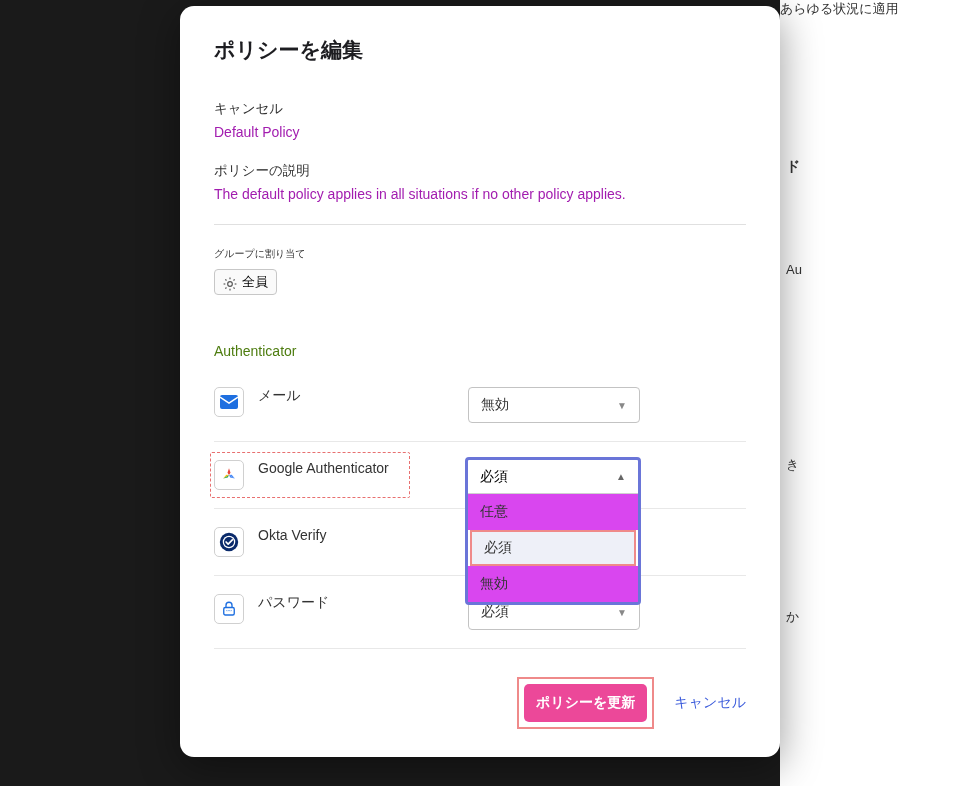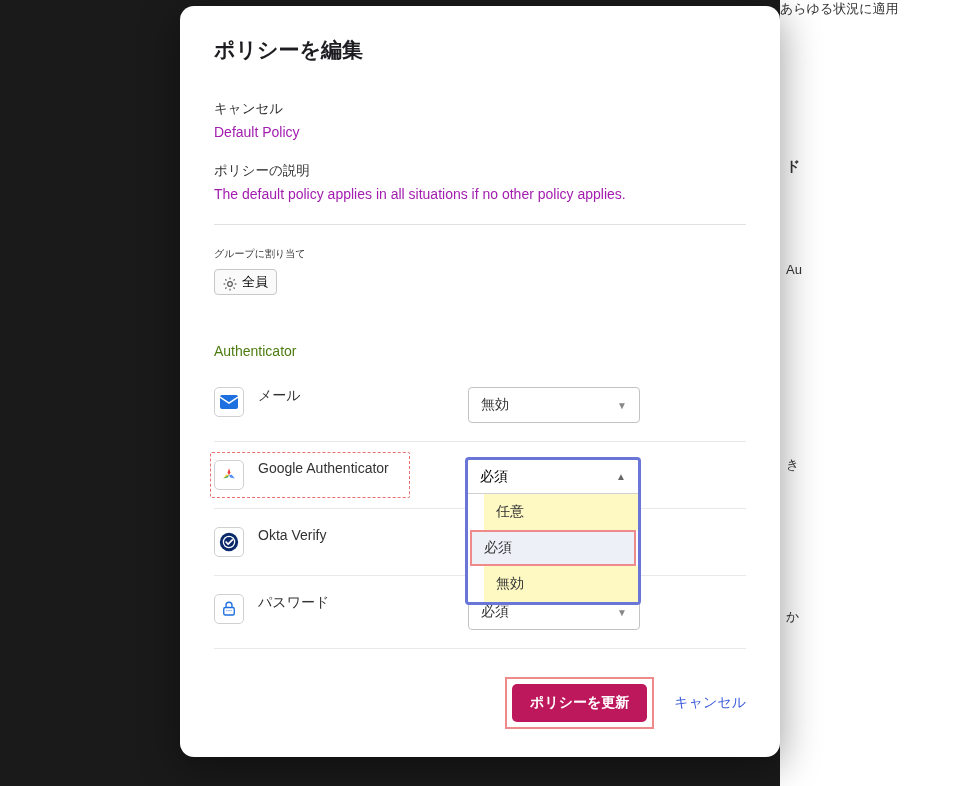--- a/index.html
+++ b/index.html
@@ -163,39 +163,38 @@
   }
   .dropdown-head .arrow-up { font-size:10px; color:#666; }
   .dropdown-item {
     height: 36px;
     display: flex;
     align-items: center;
     padding: 0 12px;
     font-size: 14px;
     color: #333;
     cursor: pointer;
-    background:#fef9c3;
-    margin-left:16px;
+    background:#d946ef;
   }
   .dropdown-item.selected {
     background: #eef0f8;
   }
   .footer-row {
     display: flex;
     justify-content: flex-end;
     align-items:center;
     gap: 20px;
     margin-top: 28px;
   }
   .btn-primary {
-    background: #be185d;
+    background: #ec4899;
     color: #fff;
     border: none;
     border-radius: 5px;
-    padding: 10px 18px;
+    padding: 10px 12px;
     font-size: 14px;
     font-weight: 600;
     cursor: pointer;
   }
   .btn-primary-wrap {
     padding: 5px;
   }
   .btn-link {
     color: #3b5bdb;
     font-size: 14px;

